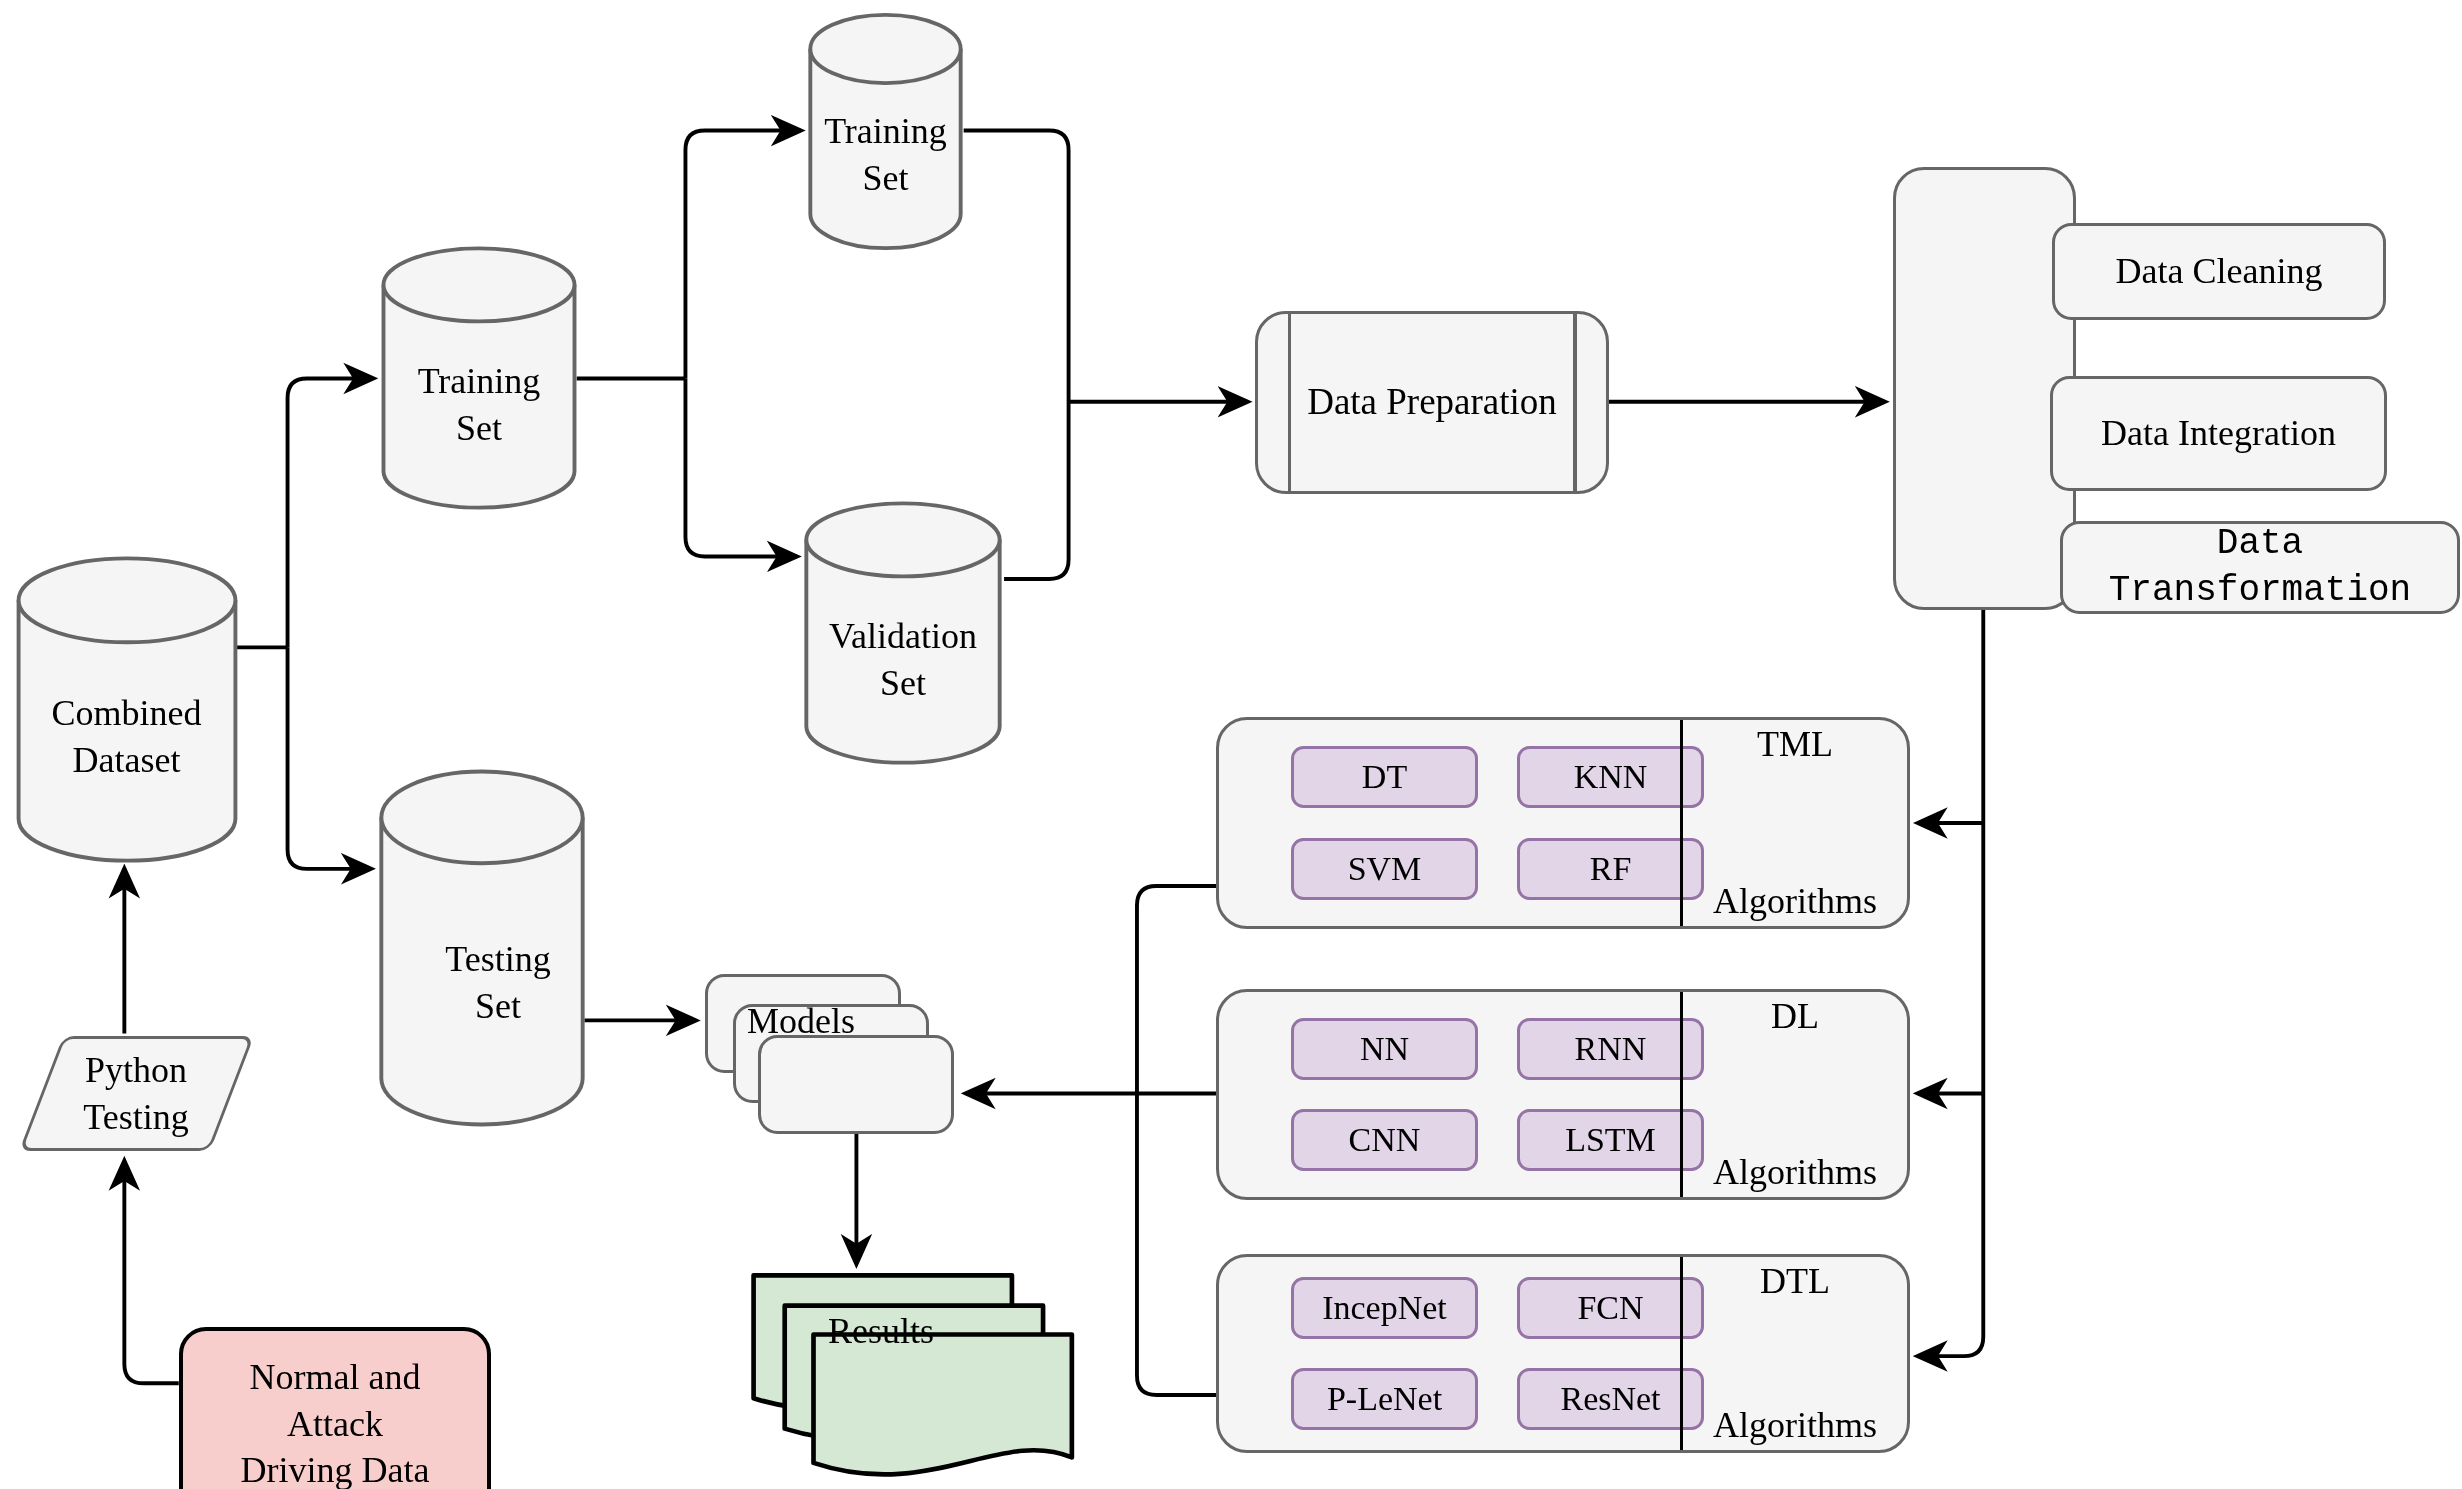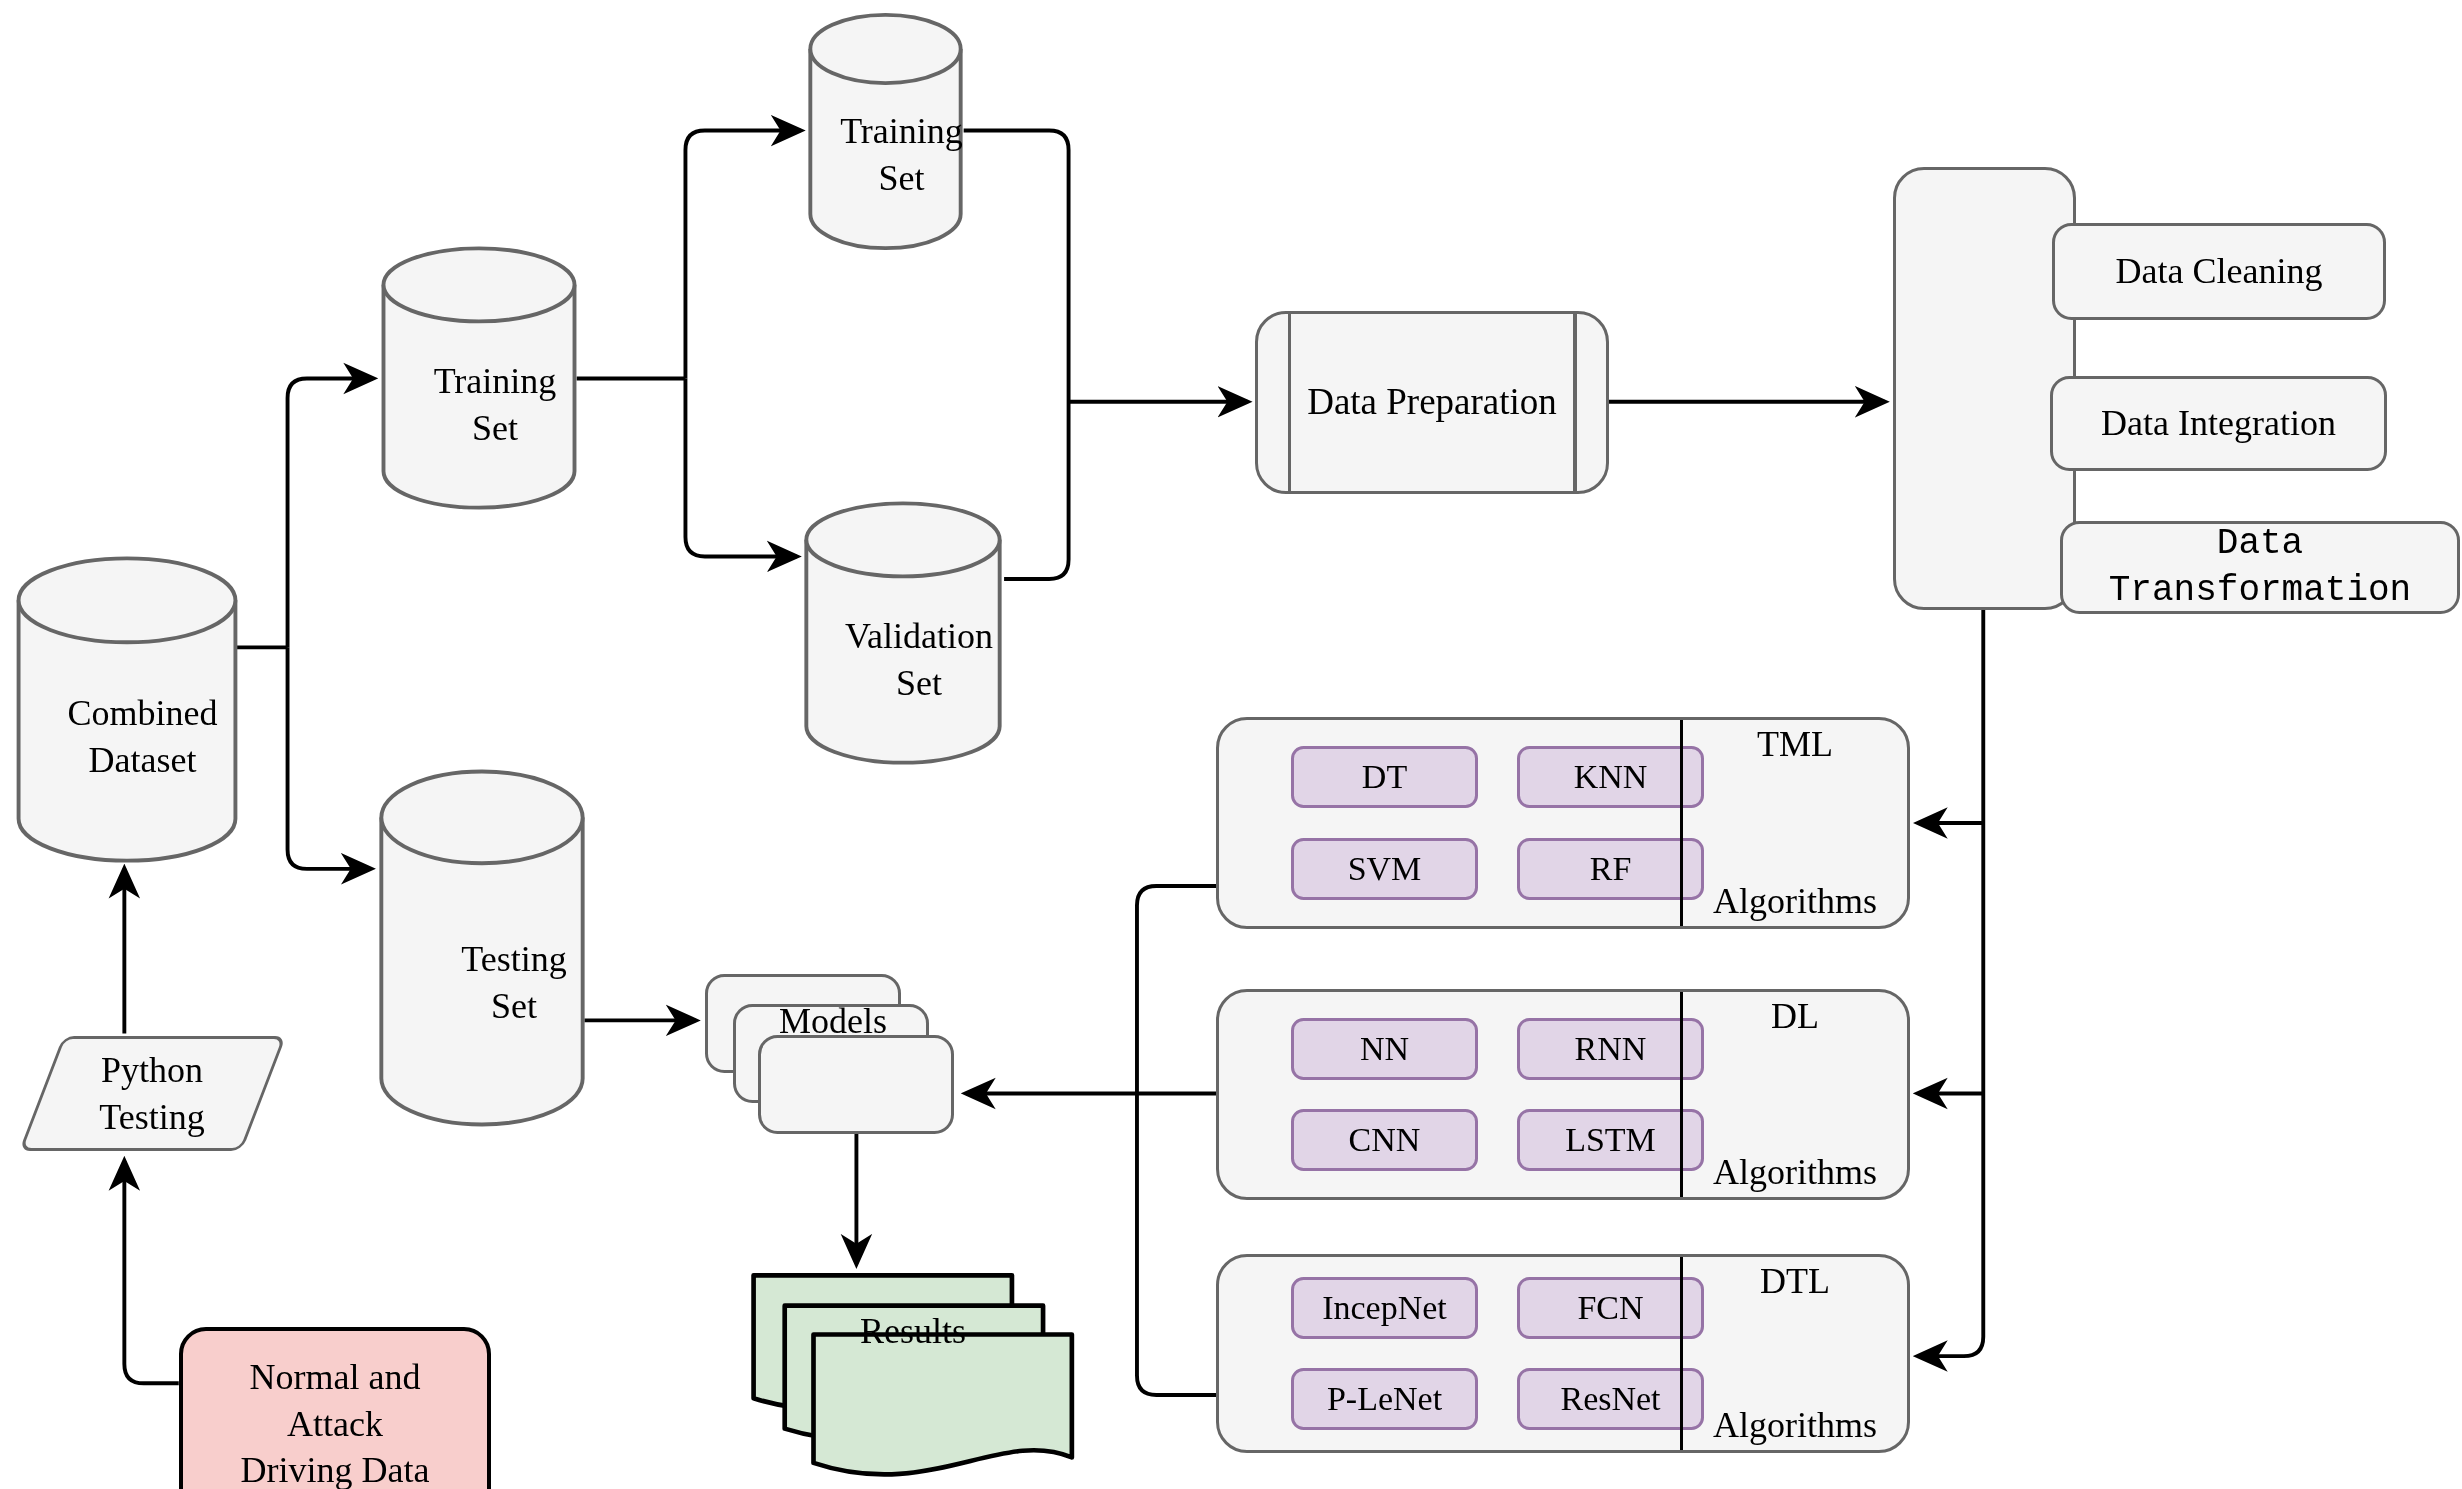--- a/index.html
+++ b/index.html
@@ -5,42 +5,42 @@
   html,body{margin:0;padding:0;background:#ffffff;}
   .canvas{
     position:relative;
     width:2462px;height:1489px;
     background:#ffffff;
     font-family:"Liberation Serif","DejaVu Serif",serif;
     color:#000;
     overflow:hidden;
   }
   .edges{position:absolute;left:0;top:0;width:2462px;height:1489px;z-index:1;}
-  .node{position:absolute;z-index:2;padding-left:32px;}
+  .node{position:absolute;z-index:2;}
   .lbl{
     position:absolute;inset:0;z-index:3;
     display:flex;flex-direction:column;align-items:center;justify-content:center;
     text-align:center;font-size:36px;line-height:1.3;
   }
   
   .cyl-lbl{padding-top:54px;}
   
   .gbox{
     background:var(--node-fill);
     border:3.9px solid var(--node-stroke);
     border-radius:19.4px;
     box-sizing:border-box;
   }
   
   .n-dataprep{left:1255px;top:311px;width:354px;height:183px;border-radius:31px;}
   .n-dataprep .bar{position:absolute;top:0;bottom:0;width:3.1px;background:var(--node-stroke);}
   .n-dataprep .bar.l{left:29.5px;} .n-dataprep .bar.r{right:29.5px;}
   .n-container{left:1893px;top:167px;width:183px;height:443px;border-radius:31px;}
   .n-clean{left:2052px;top:223px;width:334px;height:97px;}
-  .n-integr{left:2050px;top:376px;width:337px;height:95px;}
+  .n-integr{left:2050px;top:376px;width:337px;height:115px;}
   .n-transf{left:2060px;top:521px;width:400px;height:93px;font-family:Liberation Mono, monospace;}
   .n-pink{
     left:179px;top:1327px;width:312px;height:194px;
     background:var(--pink-fill);border:4.7px solid #000;border-radius:27px;
     box-sizing:border-box;
   }
   .n-script{left:15.5px;top:1034px;width:241px;height:120px;}
   .n-script .skew{
     position:absolute;left:25px;right:25px;top:2.3px;bottom:2.3px;
     background:var(--node-fill);border:3.9px solid var(--node-stroke);

